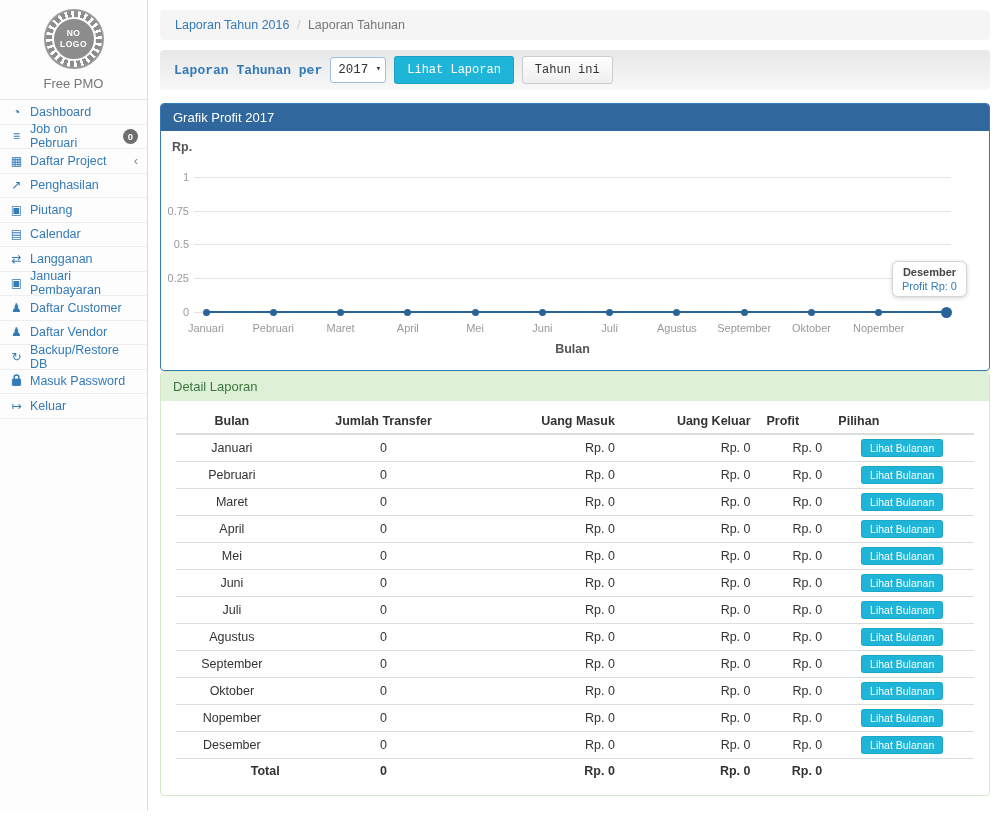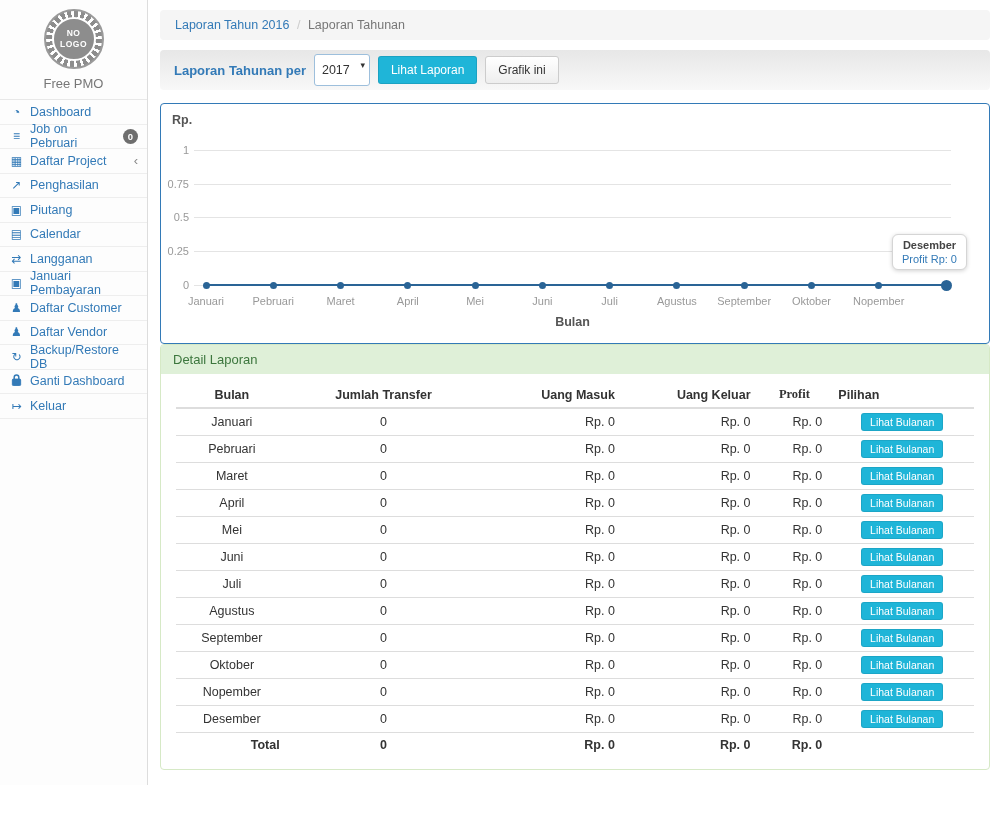--- a/index.html
+++ b/index.html
@@ -32,24 +32,24 @@
         min-width:15px;height:15px;font-size:9.5px;line-height:15px;text-align:center;font-weight:bold;}
   .mi-chevron{margin-left:auto;color:#888;font-size:13px;line-height:1;}
 
   
   .main{flex:1;padding:10px 10px 15px 12px;background:#fff;}
   .breadcrumb{background:#f5f5f5;border-radius:4px;padding:8px 15px;font-size:12.5px;}
   .breadcrumb .sep{color:#ccc;margin:0 4px;}
   .breadcrumb .cur{color:#777;}
 
   .filterbar{margin-top:10px;background:linear-gradient(#e7e7e7,#f8f8f8);border-radius:4px;
-        padding:6px 14px;display:flex;align-items:center;gap:8px;height:40px;}
+        padding:6px 14px;display:flex;align-items:center;gap:8px;height:40px;font-family:Liberation Mono, monospace;}
   .filter-label{color:var(--accent);font-weight:bold;font-size:13px;}
   .select-wrap{position:relative;display:inline-block;}
-  .select-wrap select{appearance:none;-webkit-appearance:none;width:56px;height:32px;
+  .select-wrap select{appearance:none;-webkit-appearance:none;width:56px;height:26px;
         border:1px solid #9dbfdc;border-radius:3px;background:#fff;font-size:12.5px;
         padding:2px 16px 2px 7px;color:#333;font-family:inherit;}
   .select-wrap .caret{position:absolute;right:5px;top:6px;font-size:9px;color:#333;pointer-events:none;}
   .btn{border-radius:3px;font-size:12px;height:28px;padding:4px 12px;cursor:pointer;font-family:inherit;}
   .btn-info{background:var(--info);border:1px solid rgba(0,0,0,.1);color:#fff;}
   .btn-default{background:linear-gradient(#fff,#eee);border:1px solid #ccc;color:#333;}
 
   
   .panel{border-radius:4px;margin-top:13px;background:#fff;}
   .panel-chart{border:1px solid var(--panel-blue-border);}
@@ -142,21 +142,21 @@
         </div>
         <div class="menu-item">
           <span class="mi-icon">↻</span>
           <span>Backup/Restore DB</span>
         </div>
         <div class="menu-item">
           <span class="mi-icon"><svg viewBox="0 0 10 13">
               <rect x="0.5" y="5.5" width="9" height="7" rx="1"></rect>
               <path d="M2.5 5.5V3.6a2.5 2.5 0 0 1 5 0v1.9" fill="none" stroke-width="1.6"></path>
             </svg></span>
-          <span>Ganti Dashboard</span>
+          <span>Masuk Password</span>
         </div>
         <div class="menu-item">
           <span class="mi-icon">↦</span>
           <span>Keluar</span>
         </div>
       </nav>
   </aside>
 
   <main class="main">
 
@@ -166,24 +166,25 @@
       <span class="cur">Laporan Tahunan</span>
     </div>
 
     <div class="filterbar">
       <span class="filter-label">Laporan Tahunan per</span>
       <span class="select-wrap">
         <select id="year-select"><option>2017</option></select>
         <span class="caret">▾</span>
       </span>
       <button class="btn btn-info">Lihat Laporan</button>
-      <button class="btn btn-default">Grafik ini</button>
+      <button class="btn btn-default">Tahun ini</button>
     </div>
 
     <section class="panel panel-chart">
+      <div class="panel-heading-blue">Grafik Profit 2017</div>
       <div class="chart-body" id="chart">
         <div class="ylab">Rp.</div>
         <div class="chart-tooltip">
           <div class="tt-title">Desember</div>
           <div class="tt-value">Profit Rp: 0</div>
         </div>
         <div class="xlab">Bulan</div>
       <div class="gridline" style="top: 46px;"></div>
           <div class="ytick" style="top: 40px;">1</div>
           <div class="gridline" style="top: 80px;"></div>
@@ -224,21 +225,21 @@
     <section class="panel panel-success">
       <div class="panel-heading-green">Detail Laporan</div>
       <div class="panel-body">
         <table class="detail">
           <thead id="detail-head">
               <tr>
                 <th style="text-align: center; width: 14%;">Bulan</th>
                 <th style="text-align: center; width: 24%;">Jumlah Transfer</th>
                 <th style="text-align: right; width: 18%;">Uang Masuk</th>
                 <th style="text-align: right; width: 17%;">Uang Keluar</th>
-                <th style="text-align: center; width: 9%; font-family: Liberation Serif, serif;">Profit</th>
+                <th style="text-align: left; width: 9%;">Profit</th>
                 <th style="text-align: left; width: 18%;">Pilihan</th>
               </tr>
             </thead>
           <tbody id="detail-body">
               <tr>
                 <td style="text-align: center;">Januari</td>
                 <td style="text-align: center;">0</td>
                 <td style="text-align: right;">Rp. 0</td>
                 <td style="text-align: right;">Rp. 0</td>
                 <td style="text-align: right;">Rp. 0</td>

